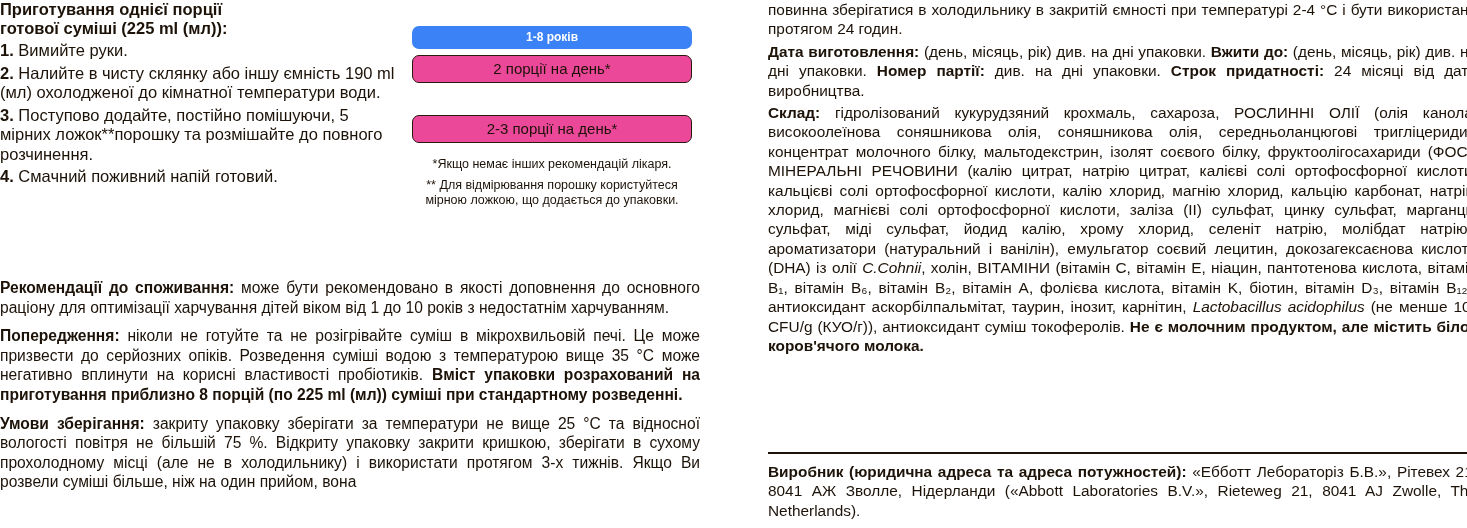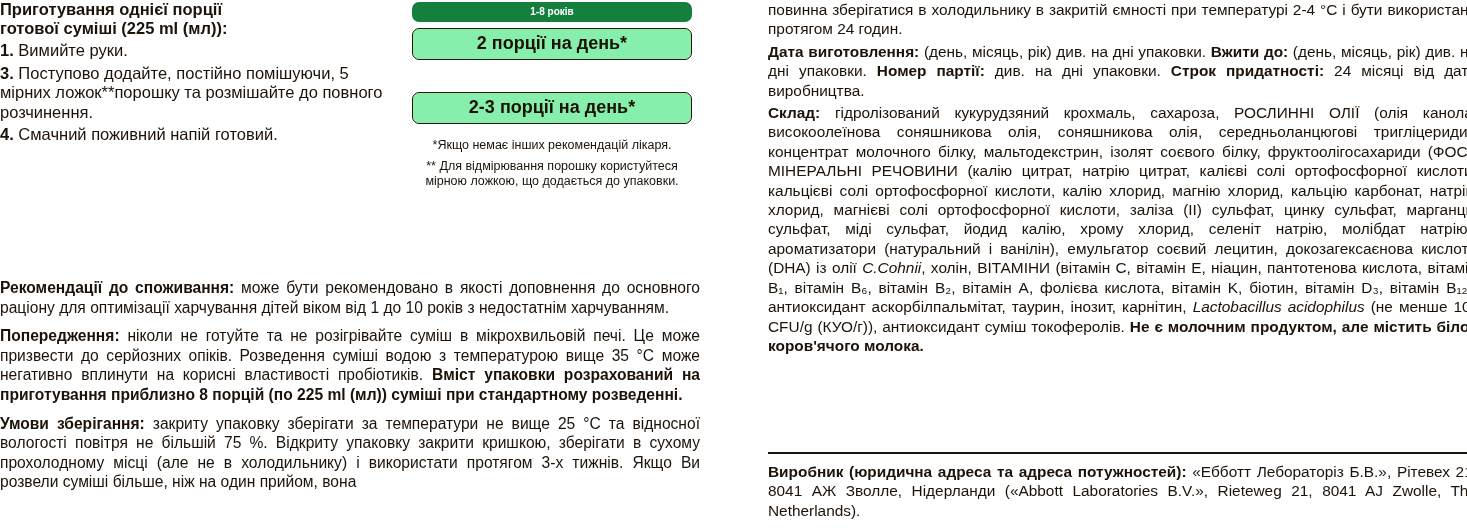--- a/index.html
+++ b/index.html
@@ -54,38 +54,39 @@
   .prep-step b {
     font-weight: bold;
   }
   .dose-block {
     position: absolute;
     left: 412px;
     top: 2px;
     width: 280px;
   }
   .pill-dark {
-    background: #15803d;
+    background: #3b82f6;
     color: #ffffff;
     text-align: center;
     font-weight: bold;
-    font-size: 10px;
+    font-size: 12px;
     border-radius: 7px;
     padding: 4px 0 5px 0;
+    margin-top: 24px;
   }
   .pill-outline {
     border: 1.6px solid #2a1a0d;
     color: #1c1208;
     text-align: center;
-    font-weight: bold;
-    font-size: 18px;
+    font-weight: normal;
+    font-size: 15px;
     border-radius: 7px;
     padding: 4px 0 5px 0;
     margin-top: 6px;
-    background: #86efac;
+    background: #ec4899;
   }
   .dose-gap {
     height: 26px;
   }
   .footnotes {
     margin-top: 14px;
     text-align: center;
     font-size: 12.5px;
     line-height: 15px;
   }
@@ -154,20 +155,24 @@
   <div class="col-left">
 
     <div class="prep-block">
       <div class="prep-title">
         <span>Приготування однієї порції</span><br>
         <span>готової суміші (225 ml (мл)):</span>
       </div>
       <div class="prep-step">
         <b>1.</b>
         <span>Вимийте руки.</span>
+      </div>
+      <div class="prep-step">
+        <b>2.</b>
+        <span>Налийте в чисту склянку або іншу ємність 190 ml (мл) охолодженої до кімнатної температури води.</span>
       </div>
       <div class="prep-step">
         <b>3.</b>
         <span>Поступово додайте, постійно помішуючи, 5 мірних ложок**порошку та розмішайте до повного розчинення.</span>
       </div>
       <div class="prep-step">
         <b>4.</b>
         <span>Смачний поживний напій готовий.</span>
       </div>
     </div>

